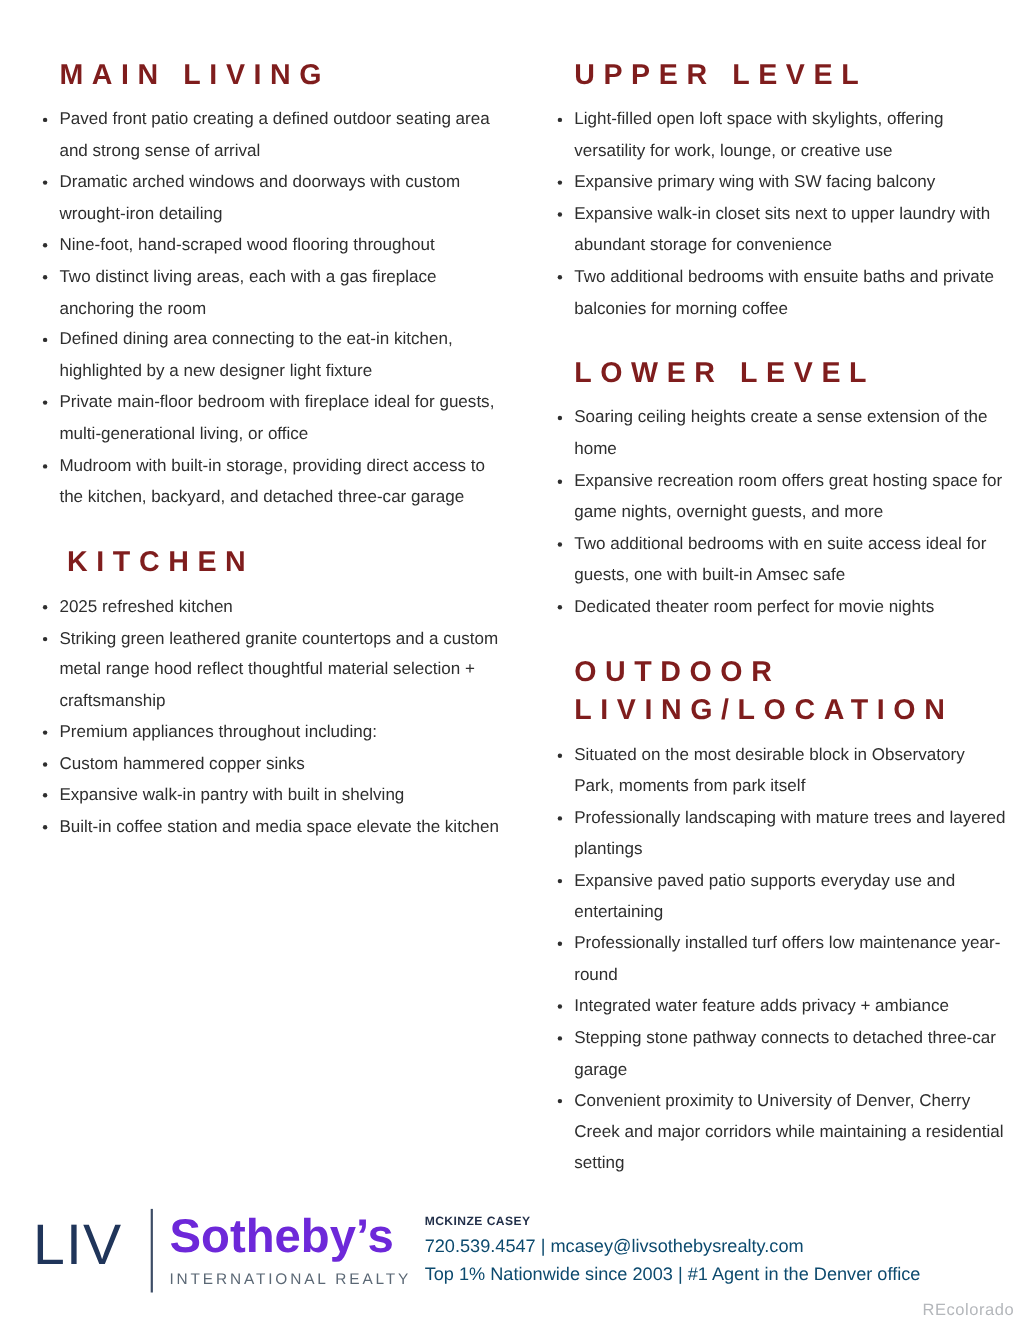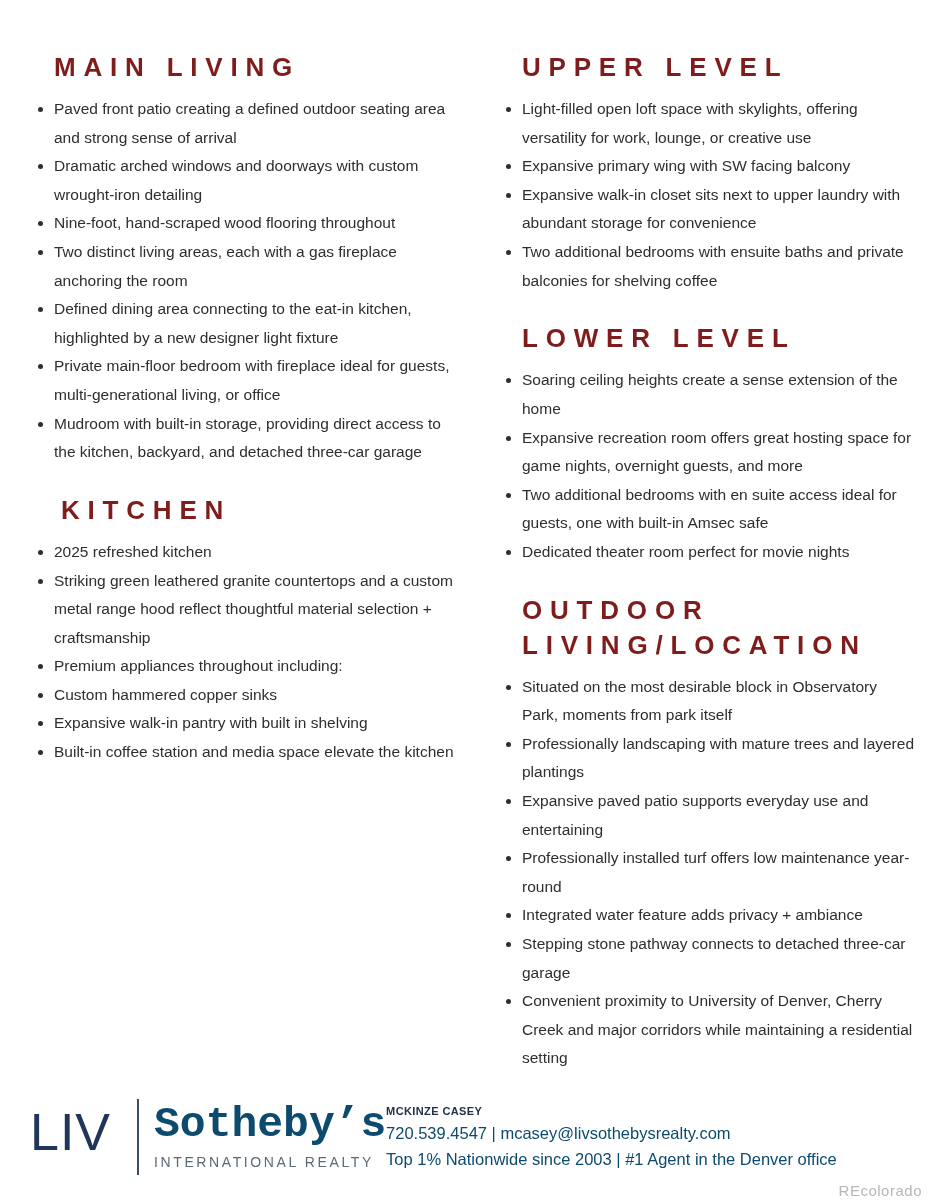--- a/index.html
+++ b/index.html
@@ -71,24 +71,24 @@
     line-height: 1;
   }
   .logo-divider {
     width: 2px;
     height: 76px;
     background: #3d4d66;
     margin: 6px 15px 0 26px;
   }
   .sothebys-block { margin-top: 10px; width: 218px; }
   .sothebys-brand {
-    font-family: Liberation Mono, monospace;
+    font-family: Liberation Sans, sans-serif;
     font-size: 43px;
     font-weight: 700;
-    color: #0c4a6e;
+    color: #6d28d9;
     line-height: 1;
     letter-spacing: 0px;
   }
   .sothebys-sub {
     font-size: 14px;
     letter-spacing: 2.6px;
     color: #5b6875;
     margin-top: 8px;
     white-space: nowrap;
   }
@@ -152,21 +152,21 @@
   </div>
 
   <div class="col-right">
 
     <div class="section">
       <h2 class="section-title">UPPER LEVEL</h2>
       <ul class="features">
         <li>Light-filled open loft space with skylights, offering versatility for work, lounge, or creative use</li>
         <li>Expansive primary wing with SW facing balcony</li>
         <li>Expansive walk-in closet sits next to upper laundry with abundant storage for convenience</li>
-        <li>Two additional bedrooms with ensuite baths and private balconies for shelving coffee</li>
+        <li>Two additional bedrooms with ensuite baths and private balconies for morning coffee</li>
       </ul>
     </div>
 
     <div class="section">
       <h2 class="section-title">LOWER LEVEL</h2>
       <ul class="features">
         <li>Soaring ceiling heights create a sense extension of the home</li>
         <li>Expansive recreation room offers great hosting space for game nights, overnight guests, and more</li>
         <li>Two additional bedrooms with en suite access ideal for guests, one with built-in Amsec safe</li>
         <li>Dedicated theater room perfect for movie nights</li>

